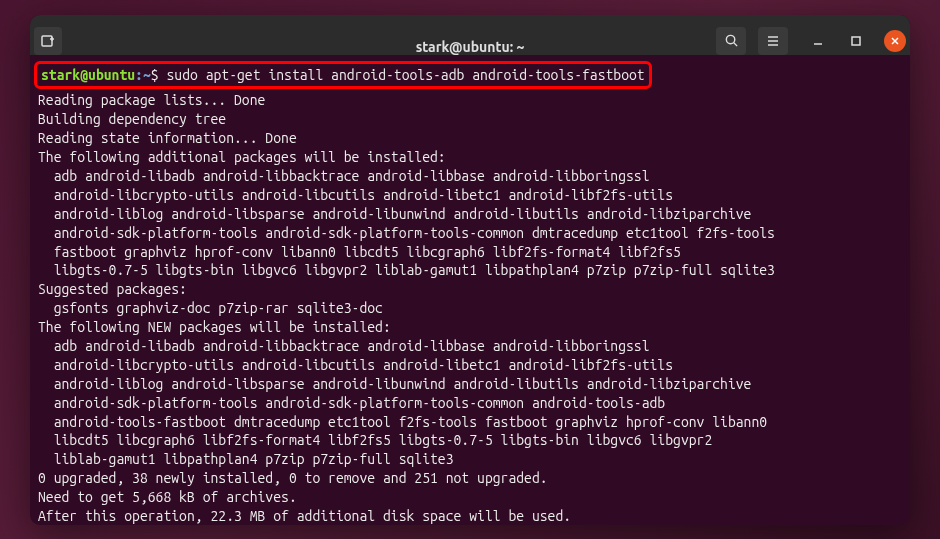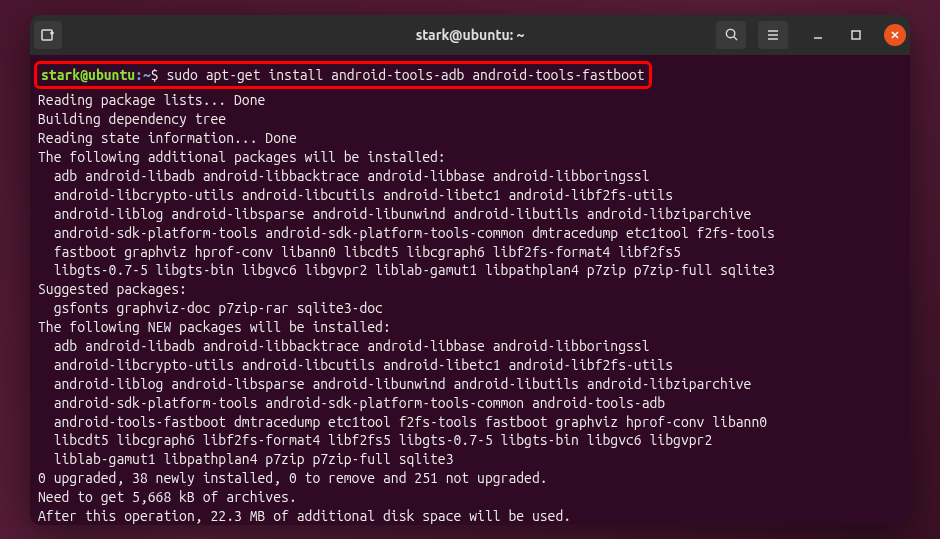--- a/index.html
+++ b/index.html
@@ -27,21 +27,21 @@
       box-shadow: 0 10px 40px rgba(0,0,0,0.5);
       overflow: hidden;
       display: flex;
       flex-direction: column;
     }
     
     .titlebar {
       background: #2c2c2c;
       height: 40px;
       display: flex;
-      align-items: center;
+      align-items: flex-end;
       padding: 0 4px;
       position: relative;
     }
     
     .titlebar-left {
       display: flex;
       align-items: center;
     }
     
     .new-tab-btn {

